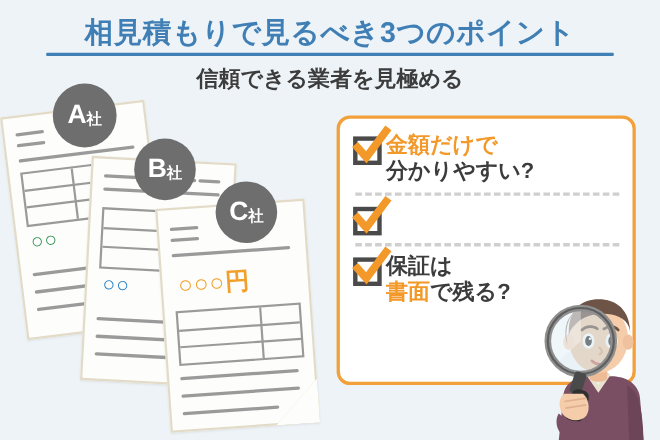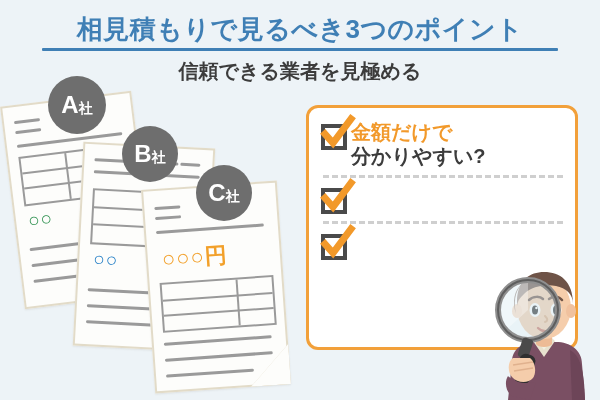--- a/index.html
+++ b/index.html
@@ -199,20 +199,24 @@
 
       <div class="sep"></div>
 
       <div class="item">
         <div class="row">
           <span class="cbox">
             <svg viewBox="0 0 34 34" aria-hidden="true">
               <path d="M5 17 L13 26 L31 2" fill="none" stroke="#f2992a" stroke-width="7" stroke-linecap="square" stroke-linejoin="miter"></path>
             </svg>
           </span>
+          <span class="lines">
+            <span class="o"></span><span>保証は</span><br>
+            <span class="o">書面</span><span>で残る?</span>
+          </span>
         </div>
       </div>
 
     </div>
   </div>
 
   <div class="person">
     <svg viewBox="0 0 114 142" width="114" height="142" aria-hidden="true">
 
       <path d="M26 104 C26 90 38 84 50 84 L70 84 C84 84 96 92 96 106 L99 142 L22 142 Z" fill="#7a4f63"></path>

